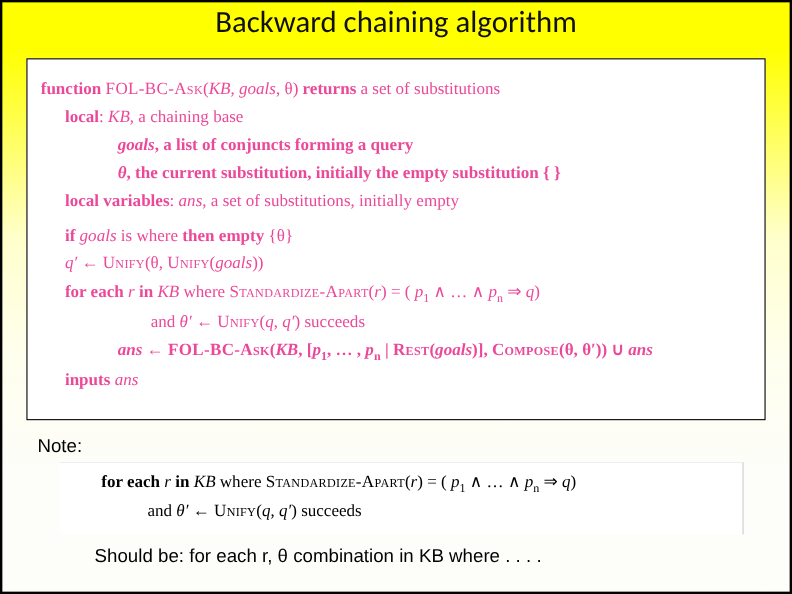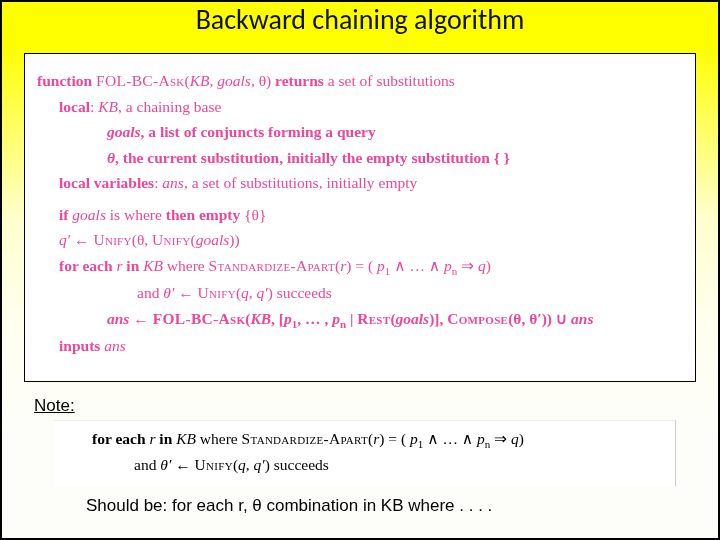--- a/index.html
+++ b/index.html
@@ -33,21 +33,20 @@
   }
   .algo-box .row { white-space: nowrap; }
   .i1 { padding-left: 22px; }
   .i2 { padding-left: 70px; font-weight: bold; }
   .i3 { padding-left: 100px; }
   .gap { height: 6px; }
   .note-label {
     font-family: Arial, sans-serif;
     font-size: 17px;
     margin: 14px 0 0 32px;
-    text-decoration: underline;
   }
   .note-box {
     background: #fff;
     margin: 4px 42px 0 52px;
     padding: 6px 8px 8px 8px;
     font-size: 15.5px;
     line-height: 1.6;
     border-right: 1px solid #ccc;
     border-top: 1px solid #eee;
   }

